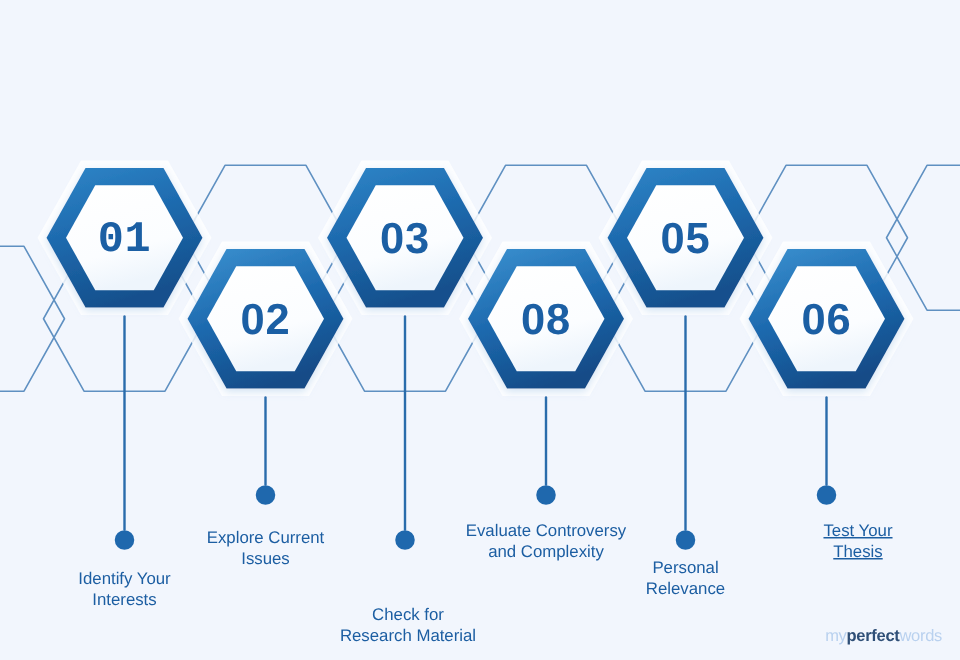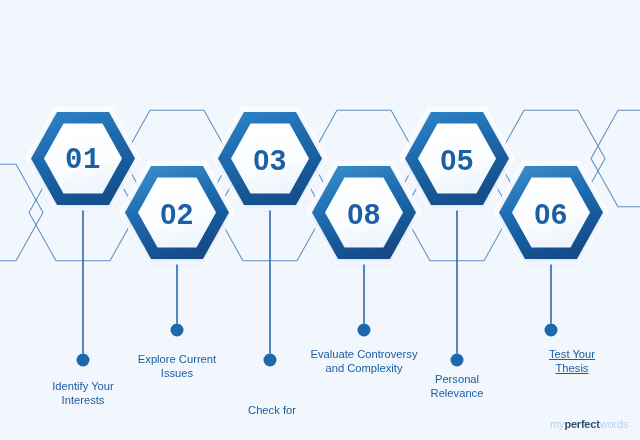--- a/index.html
+++ b/index.html
@@ -164,20 +164,21 @@
       <div class="steplabel" style="left: 83px; top: 379px;">
         <div>Identify Your</div>
         <div>Interests</div>
       </div>
       <div class="steplabel" style="left: 177px; top: 352px;">
         <div>Explore Current</div>
         <div>Issues</div>
       </div>
       <div class="steplabel" style="left: 272px; top: 381px; margin-top: 22px;">
         <div>Check for</div>
+        <div>Research Material</div>
       </div>
       <div class="steplabel" style="left: 364px; top: 347px;">
         <div>Evaluate Controversy</div>
         <div>and Complexity</div>
       </div>
       <div class="steplabel" style="left: 457px; top: 372px;">
         <div>Personal</div>
         <div>Relevance</div>
       </div>
       <div class="steplabel" style="left: 572px; top: 347px; text-decoration: underline;">

